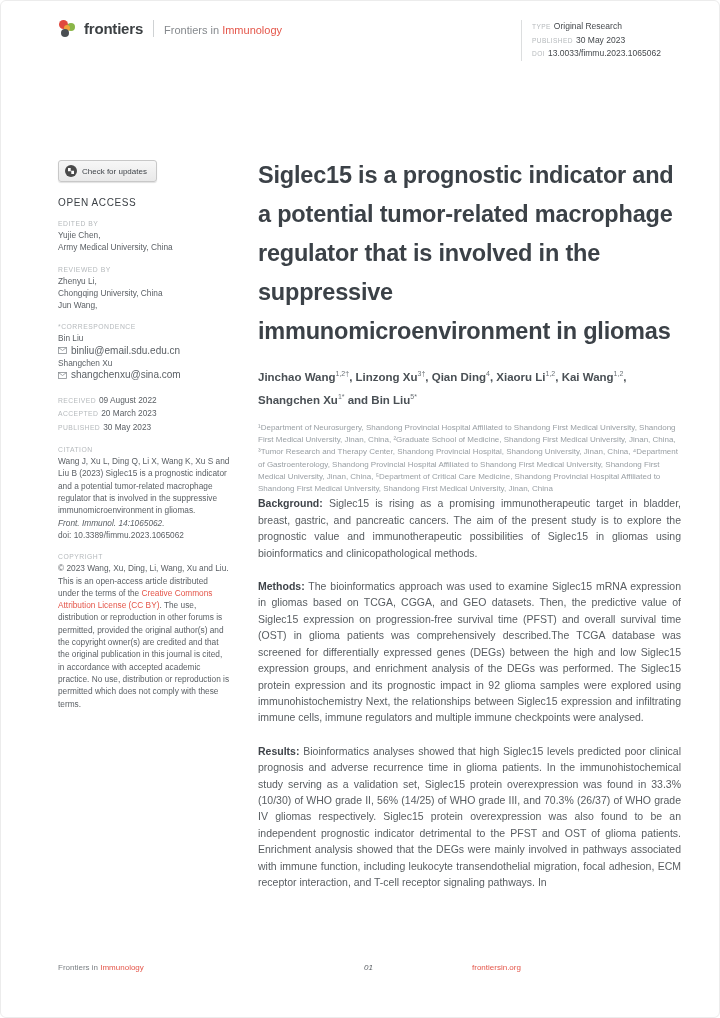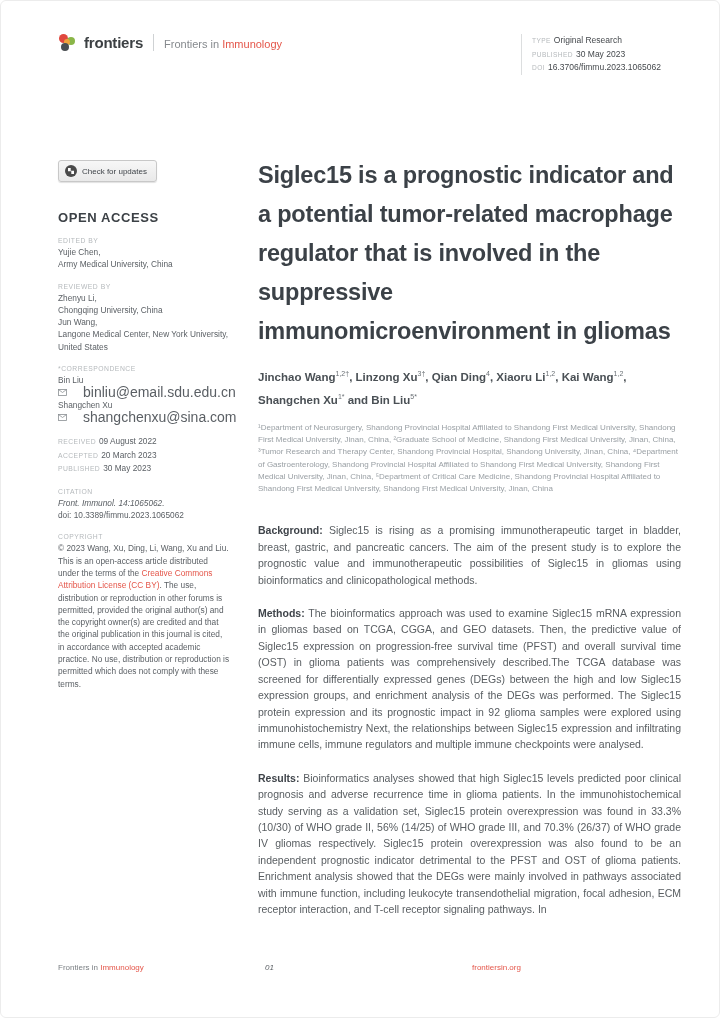--- a/index.html
+++ b/index.html
@@ -4,21 +4,21 @@
 <style>
   * { margin:0; padding:0; box-sizing:border-box; }
   html,body { width:720px; height:1018px; }
   body {
     font-family:"Liberation Sans","DejaVu Sans",sans-serif;
     background:#ffffff; color:#45494d; position:relative; overflow:hidden;
   }
   .page { position:absolute; inset:0; border:1px solid #ececec; border-radius:6px; background:#fff; }
 
   
-  .header { position:absolute; top:33px; left:57px; right:40px; display:flex; justify-content:space-between; align-items:flex-start; }
+  .header { position:absolute; top:19px; left:57px; right:40px; display:flex; justify-content:space-between; align-items:flex-start; }
   .brand { display:flex; align-items:center; gap:9px; }
   .logo-mark { width:17px; height:17px; position:relative; flex-shrink:0; }
   .logo-mark i { position:absolute; border-radius:50%; display:block; }
   .logo-mark .c1 { width:9px; height:9px; background:#e0483e; left:1px; top:0; }
   .logo-mark .c2 { width:8px; height:8px; background:#8ab648; right:0; top:3px; }
   .logo-mark .c3 { width:8px; height:8px; background:#4a4e52; left:3px; bottom:0; }
   .logo-mark .c4 { width:6px; height:6px; background:#f0a33c; left:6px; top:5px; }
   .logo-text { font-size:15px; font-weight:bold; color:#3c4043; letter-spacing:-0.2px; }
   .brand-divider { width:1px; height:17px; background:#cfd2d4; margin:0 1px; }
   .journal-name { font-size:11px; color:#85898d; padding-top:2px; }
@@ -37,46 +37,46 @@
     margin-top:4px; display:inline-flex; align-items:center; gap:5px;
     background:linear-gradient(#f7f7f7,#e9e9e9); border:1px solid #c8c8c8;
     border-radius:3px; padding:4px 9px 4px 6px; cursor:pointer;
     box-shadow:0 1px 1px rgba(0,0,0,0.12);
     text-align:center;
   }
   .crossmark { width:12px; height:12px; border-radius:50%; background:#4a4a4a; position:relative; flex-shrink:0; }
   .crossmark::before { content:""; position:absolute; left:3px; top:3px; width:6px; height:6px;
     background:#fff; clip-path:polygon(0 0,45% 0,45% 45%,100% 45%,100% 100%,55% 100%,55% 55%,0 55%); }
   .btn-updates span { font-size:8px; color:#3f4449; }
-  .open-access { margin-top:28px; font-size:13px; font-weight:bold; letter-spacing:0.6px; color:#3c4146; }
+  .open-access { margin-top:15px; font-size:10px; font-weight:normal; letter-spacing:0.6px; color:#3c4146; }
   .side-label { font-size:6.8px; color:#b5b9bc; letter-spacing:0.5px; margin-top:12px; margin-bottom:2px; text-transform:uppercase; }
   .side-text { font-size:8.3px; line-height:12.3px; color:#5a5f64; }
-  .email-row { display:flex; align-items:center; gap:16px; font-size:14px; line-height:12.3px; color:#5a5f64; }
+  .email-row { display:flex; align-items:center; gap:4px; font-size:10px; line-height:12.3px; color:#5a5f64; }
   .email-row svg { flex-shrink:0; }
   .side-note { margin-top:14px; font-size:8.3px; line-height:12.3px; color:#5a5f64; }
   .date-row { font-size:8.3px; line-height:12.5px; color:#5a5f64; }
   .date-row .mlabel { font-size:6.8px; color:#b5b9bc; letter-spacing:0.4px; margin-right:3px; }
   .dates { margin-top:12px; }
   .cit-journal { display:block; font-style:italic; }
   .cit-doi { display:block; }
   .link-red { color:#e4564a; cursor:pointer; }
 
   
   .title { font-size:23.5px; line-height:39px; font-weight:600; color:#3b4147; letter-spacing:-0.2px; }
   .authors { margin-top:13px; font-size:11.5px; line-height:19px; font-weight:bold; color:#4a5055; }
   .authors sup { font-size:7px; font-weight:normal; color:#6a7075; }
   .affils { margin-top:12px; font-size:8px; line-height:12.3px; color:#9aa0a5; }
-  .abstract { margin-top:27px; }
+  .abstract { }
   .abstract p { font-size:10.5px; line-height:16.4px; color:#585d61; text-align:justify; margin-bottom:17px; }
   .abstract p b { color:#3f444a; }
 
   
   .footer { position:absolute; top:962px; left:57px; right:40px; display:flex; align-items:center; font-size:8px; color:#7a7f83; }
   .footer .fl { flex:1; }
-  .footer .fc { flex:1; text-align:left; color:#5a5f64;font-style:italic; }
+  .footer .fc { flex:1; text-align:center; color:#5a5f64;font-style:italic; }
   .footer .fr { flex:1; }
 </style>
 </head>
 <body>
 
 <div class="page">
 
   <div class="header">
     <div class="brand">
       <span class="logo-mark">
@@ -85,21 +85,21 @@
           <i class="c4"></i>
           <i class="c3"></i>
         </span>
       <span class="logo-text">frontiers</span>
       <span class="brand-divider"></span>
       <span class="journal-name"><span>Frontiers in </span><span class="hl">Immunology</span></span>
     </div>
     <div class="header-meta">
       <div class="meta-row"><span class="mlabel">TYPE</span><span>Original Research</span></div>
       <div class="meta-row"><span class="mlabel">PUBLISHED</span><span>30 May 2023</span></div>
-      <div class="meta-row"><span class="mlabel">DOI</span><span>16.3706/fimmu.2023.1065062</span></div>
+      <div class="meta-row"><span class="mlabel">DOI</span><span>13.0033/fimmu.2023.1065062</span></div>
     </div>
   </div>
 
   <div class="columns">
 
     <div class="sidebar">
       <div class="btn-updates">
         <span class="crossmark"></span>
         <span>Check for updates</span>
       </div>
@@ -107,21 +107,20 @@
       <div class="open-access">OPEN ACCESS</div>
 
       <div class="side-label">EDITED BY</div>
       <div class="side-text">Yujie Chen,</div>
       <div class="side-text">Army Medical University, China</div>
 
       <div class="side-label">REVIEWED BY</div>
       <div class="side-text">Zhenyu Li,</div>
       <div class="side-text">Chongqing University, China</div>
       <div class="side-text">Jun Wang,</div>
-      <div class="side-text">Langone Medical Center, New York University, United States</div>
 
       <div class="side-label">*CORRESPONDENCE</div>
       <div class="side-text">Bin Liu</div>
       <div class="email-row">
         <svg width="9" height="7" viewBox="0 0 9 7">
             <rect x="0.5" y="0.5" width="8" height="6" fill="none" stroke="#8a8f93" stroke-width="0.8"></rect>
             <path d="M0.5 0.5 L4.5 3.5 L8.5 0.5" fill="none" stroke="#8a8f93" stroke-width="0.8"></path>
           </svg>
         <span class="email-link">binliu@email.sdu.edu.cn</span>
       </div>
@@ -136,20 +135,21 @@
 
 
       <div class="dates">
         <div class="date-row"><span class="mlabel">RECEIVED</span><span>09 August 2022</span></div>
         <div class="date-row"><span class="mlabel">ACCEPTED</span><span>20 March 2023</span></div>
         <div class="date-row"><span class="mlabel">PUBLISHED</span><span>30 May 2023</span></div>
       </div>
 
       <div class="side-label">CITATION</div>
       <div class="side-text">
+        <span>Wang J, Xu L, Ding Q, Li X, Wang K, Xu S and Liu B (2023) Siglec15 is a prognostic indicator and a potential tumor-related macrophage regulator that is involved in the suppressive immunomicroenvironment in gliomas.</span>
         <span class="cit-journal">Front. Immunol. 14:1065062.</span>
         <span class="cit-doi">doi: 10.3389/fimmu.2023.1065062</span>
       </div>
 
       <div class="side-label">COPYRIGHT</div>
       <div class="side-text">
         <span>© 2023 Wang, Xu, Ding, Li, Wang, Xu and Liu. This is an open-access article distributed under the terms of the </span><span class="link-red">Creative Commons Attribution License (CC BY)</span><span>. The use, distribution or reproduction in other forums is permitted, provided the original author(s) and the copyright owner(s) are credited and that the original publication in this journal is cited, in accordance with accepted academic practice. No use, distribution or reproduction is permitted which does not comply with these terms.</span>
       </div>
     </div>
 

